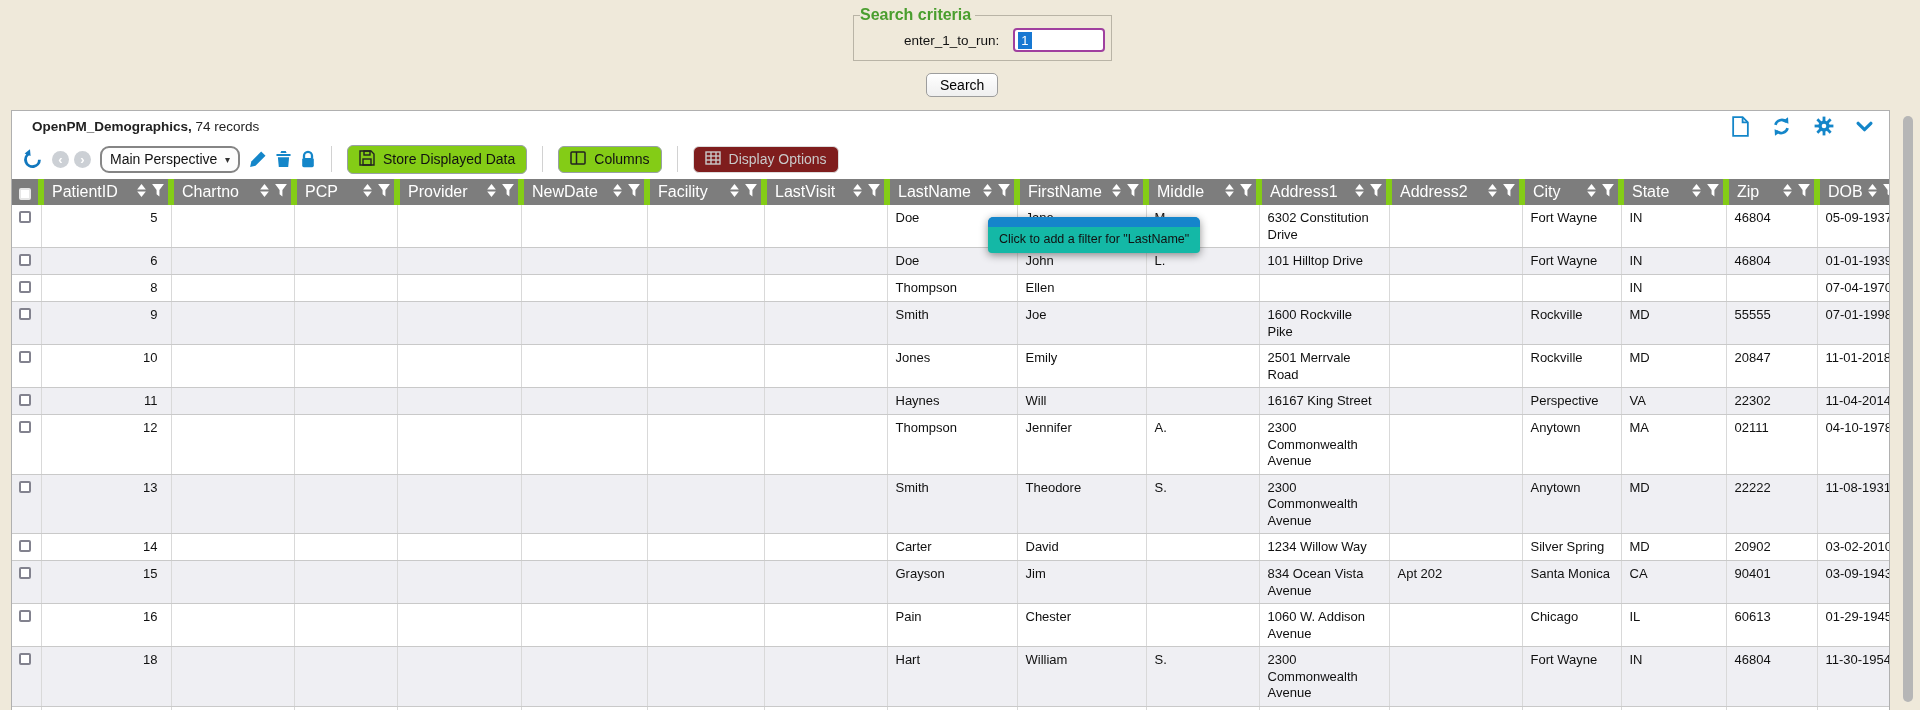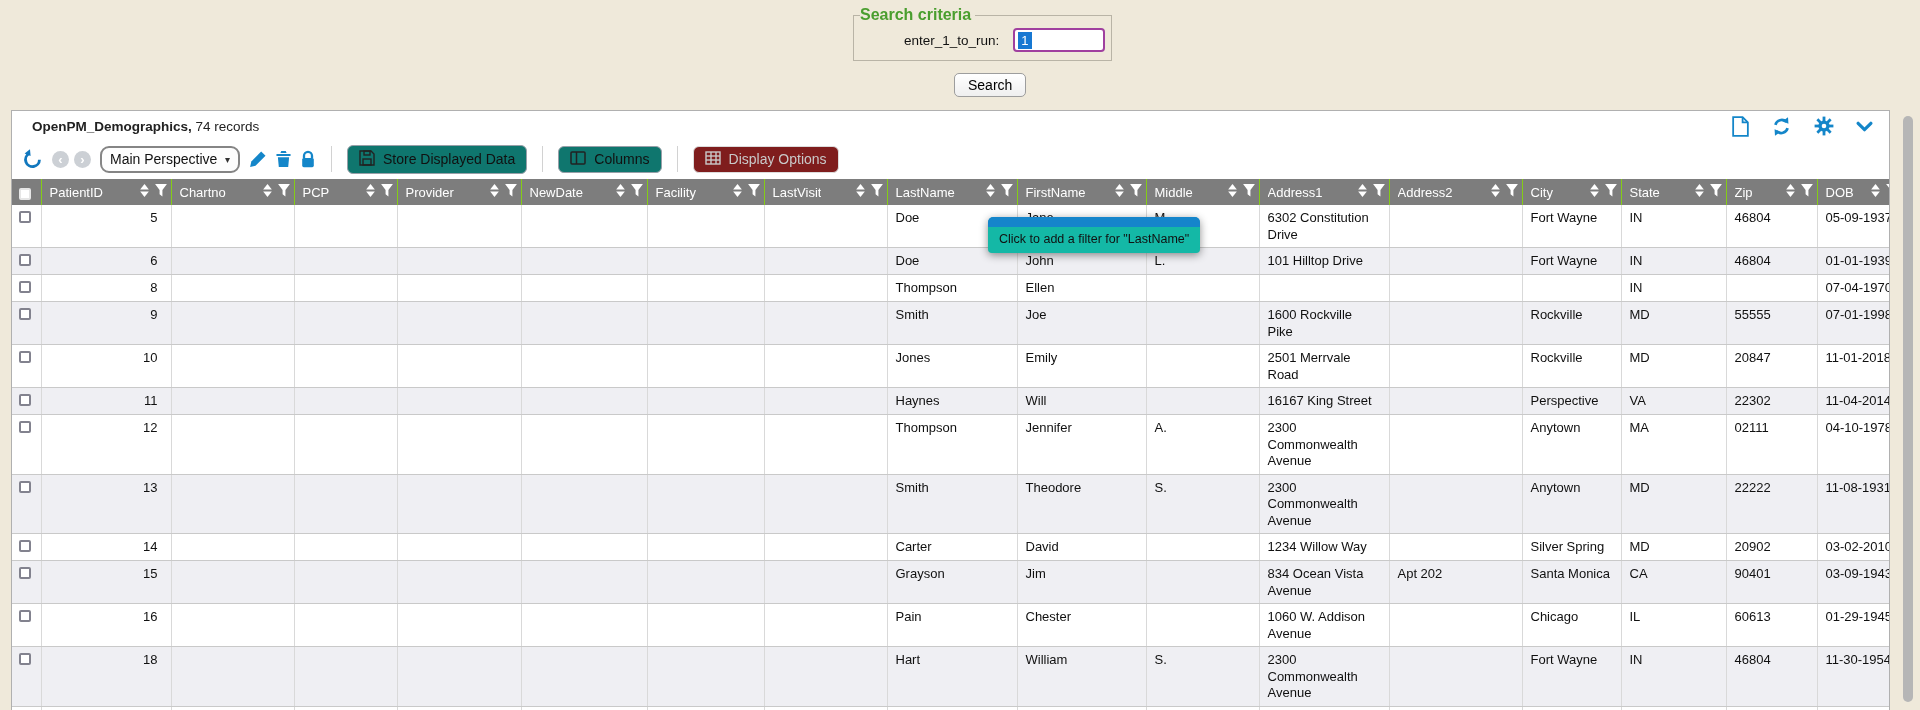--- a/index.html
+++ b/index.html
@@ -7,46 +7,46 @@
   body { background:#efe9da; font-family:"Liberation Sans","DejaVu Sans",sans-serif; position:relative; }
 
   
   .search-fieldset { position:absolute; left:853px; top:6px; width:198px; border:1px solid #b9b4a6; padding:2px 6px 8px 6px; }
   .search-fieldset legend { color:#4a9e2f; font-weight:bold; font-size:16px; padding:0 4px 0 0;margin-top:8px; }
   .field-row { display:flex; align-items:center; gap:14px; margin-top:2px;margin-left:44px; }
   .field-row label { font-size:13.5px; color:#111; white-space:nowrap; }
   .text-input { width:92px; height:24px; background:#fff; border:2px solid #a0409f; border-radius:4px; display:flex; align-items:center; padding-left:3px; }
   .text-input .sel { background:#1778d2; color:#fff; font-size:13px; padding:1px 3px; }
   .search-btn { position:absolute; left:926px; top:73px; height:24px; padding:0 13px; font-size:14px; color:#000;
-    background:linear-gradient(#ffffff,#efefef); border:1px solid #9d9d9d; border-radius:5px; font-family:inherit;margin-left:28px; }
+    background:linear-gradient(#ffffff,#efefef); border:1px solid #9d9d9d; border-radius:5px; font-family:inherit; }
 
   
   .panel { position:absolute; left:11px; top:110px; width:1879px; height:708px; background:#fff; border:1px solid #b0b0b0; border-bottom:none; overflow:hidden; }
   .title-row { height:30px; display:flex; align-items:center; padding-left:20px; position:relative; }
   .title-row .title { font-size:13.5px; color:#222; }
   .title-row .title b { font-weight:bold; }
   .title-icons { position:absolute; right:16px; top:0; height:30px; display:flex; align-items:center; gap:22px; }
   .title-icons svg { display:block; cursor:pointer; }
 
   .toolbar-row { height:36px; display:flex; align-items:center; padding-left:10px; gap:9px; }
   .nav-circle { width:17px; height:17px; border-radius:50%; background:#ccd0d5; color:#fff; font-size:13px; font-weight:bold;
     display:flex; align-items:center; justify-content:center; line-height:1; }
   .select { display:flex; align-items:center; justify-content:space-between; width:140px; height:27px; border:2px solid #858585;
     border-radius:9px; background:#fdfdfd; padding:0 8px; font-size:14px; color:#111; }
   .select .chev { font-size:10px; color:#333; }
   .tb-sep { width:1px; height:26px; background:#d2d2d2; margin:0 6px; }
-  .tb-btn { display:flex; align-items:center; gap:8px; border:1px solid #989fa8; border-radius:6px; background:#0f766e;
+  .tb-btn { display:flex; align-items:center; gap:8px; border:1px solid #989fa8; border-radius:6px; background:#84cc16;
     padding:4px 11px; font-size:14px; color:#111; font-family:inherit; }
   .tb-btn.disabled { color:#c9c9c9; border-color:#dcdcdc; background:#7f1d1d; }
   .icon-btn svg { display:block; cursor:pointer; }
 
   
   table { border-collapse:collapse; table-layout:fixed; width:1890px; margin-top:2px; }
-  thead th { background:#7d7d7d; color:#fff; font-weight:normal; font-size:13px; text-align:left; height:26px;
-    padding:0 4px 0 8px; border-right:1px solid #84cc16; overflow:hidden; }
+  thead th { background:#7d7d7d; color:#fff; font-weight:normal; font-size:16px; text-align:left; height:26px;
+    padding:0 4px 0 8px; border-right:6px solid #84cc16; overflow:hidden; }
   .hcell { display:flex; align-items:center; }
   .hcell .hlabel { white-space:nowrap; overflow:hidden; }
   .hicons { margin-left:auto; display:flex; align-items:center; gap:6px; flex:none; }
   tbody td { border-right:1px solid #d9d9d9; border-bottom:1px solid #c9c9c9; padding:5px 8px 4px 8px; vertical-align:top;
     font-size:13px; line-height:16.5px; color:#101010; height:27px; overflow:hidden; }
   tbody tr.alt { background:#efeff3; }
   td.num { text-align:right; padding-right:13px; }
   .cb-cell { padding:6px 0 0 7px !important; }
   .checkbox { display:inline-block; width:12px; height:12px; border:2px solid #82828e; border-radius:2px; background:#fff; }
   .checkbox.hdr { border-color:#e6e6e6; }

